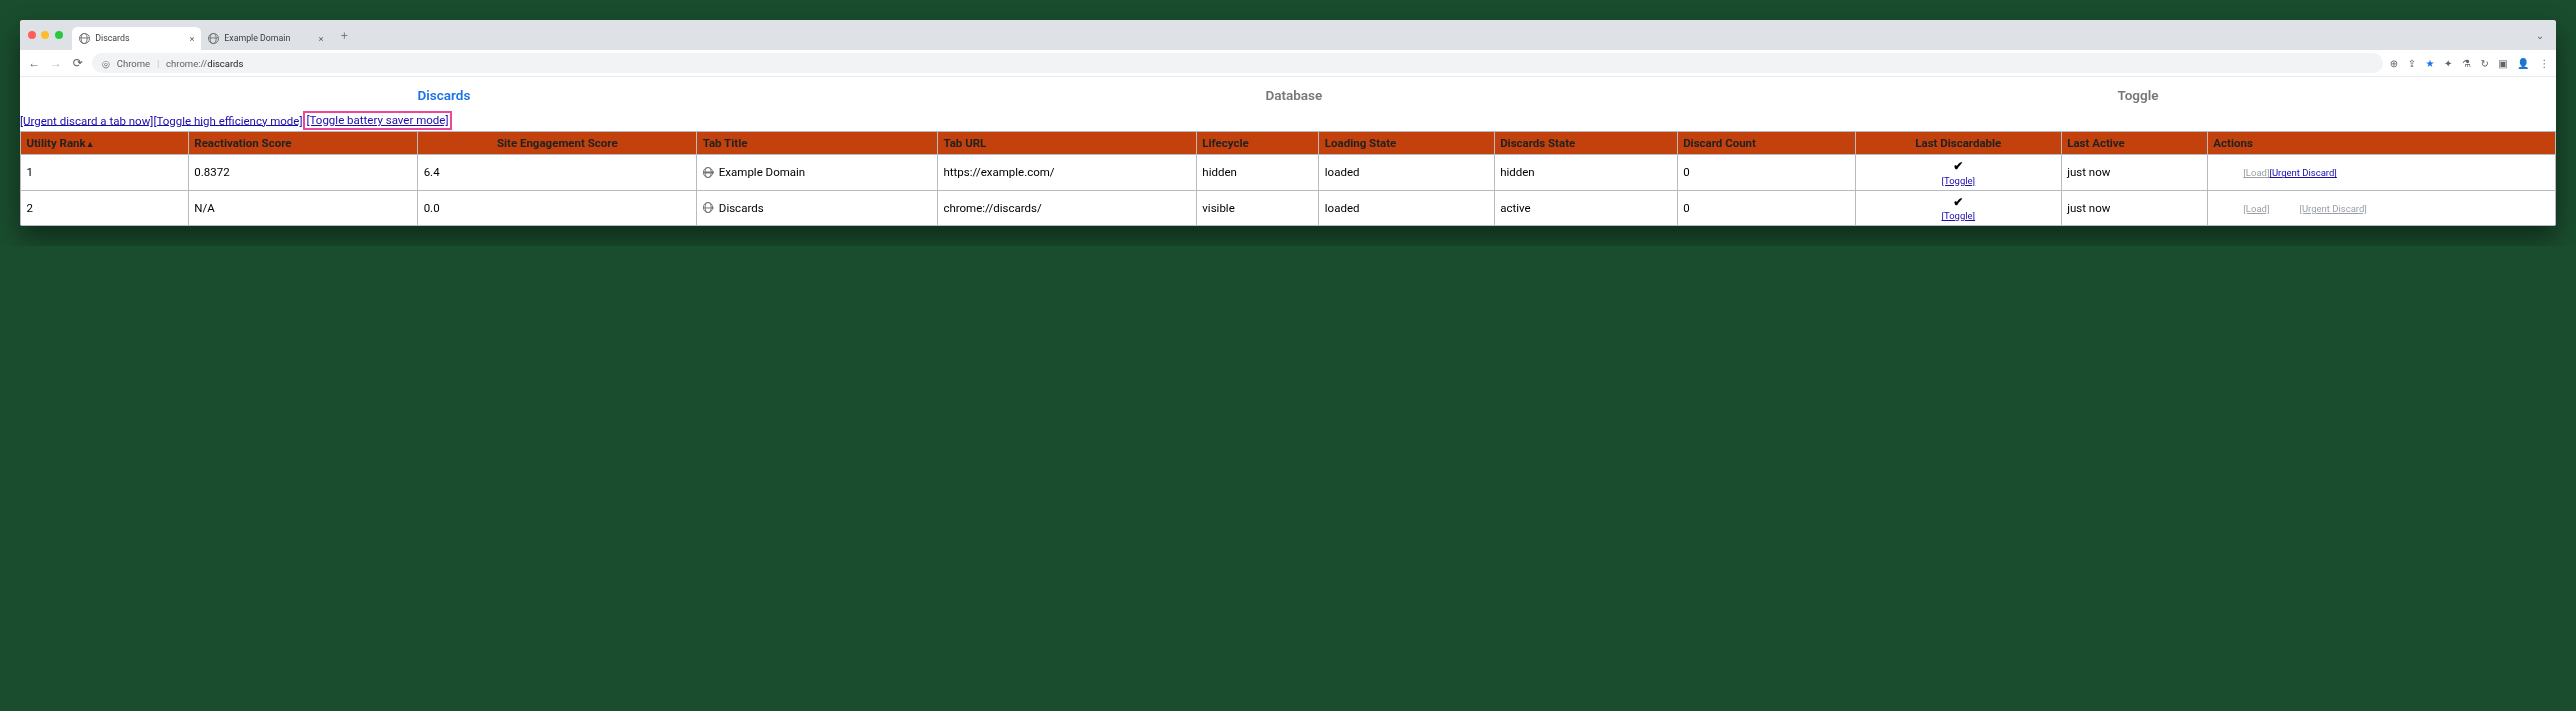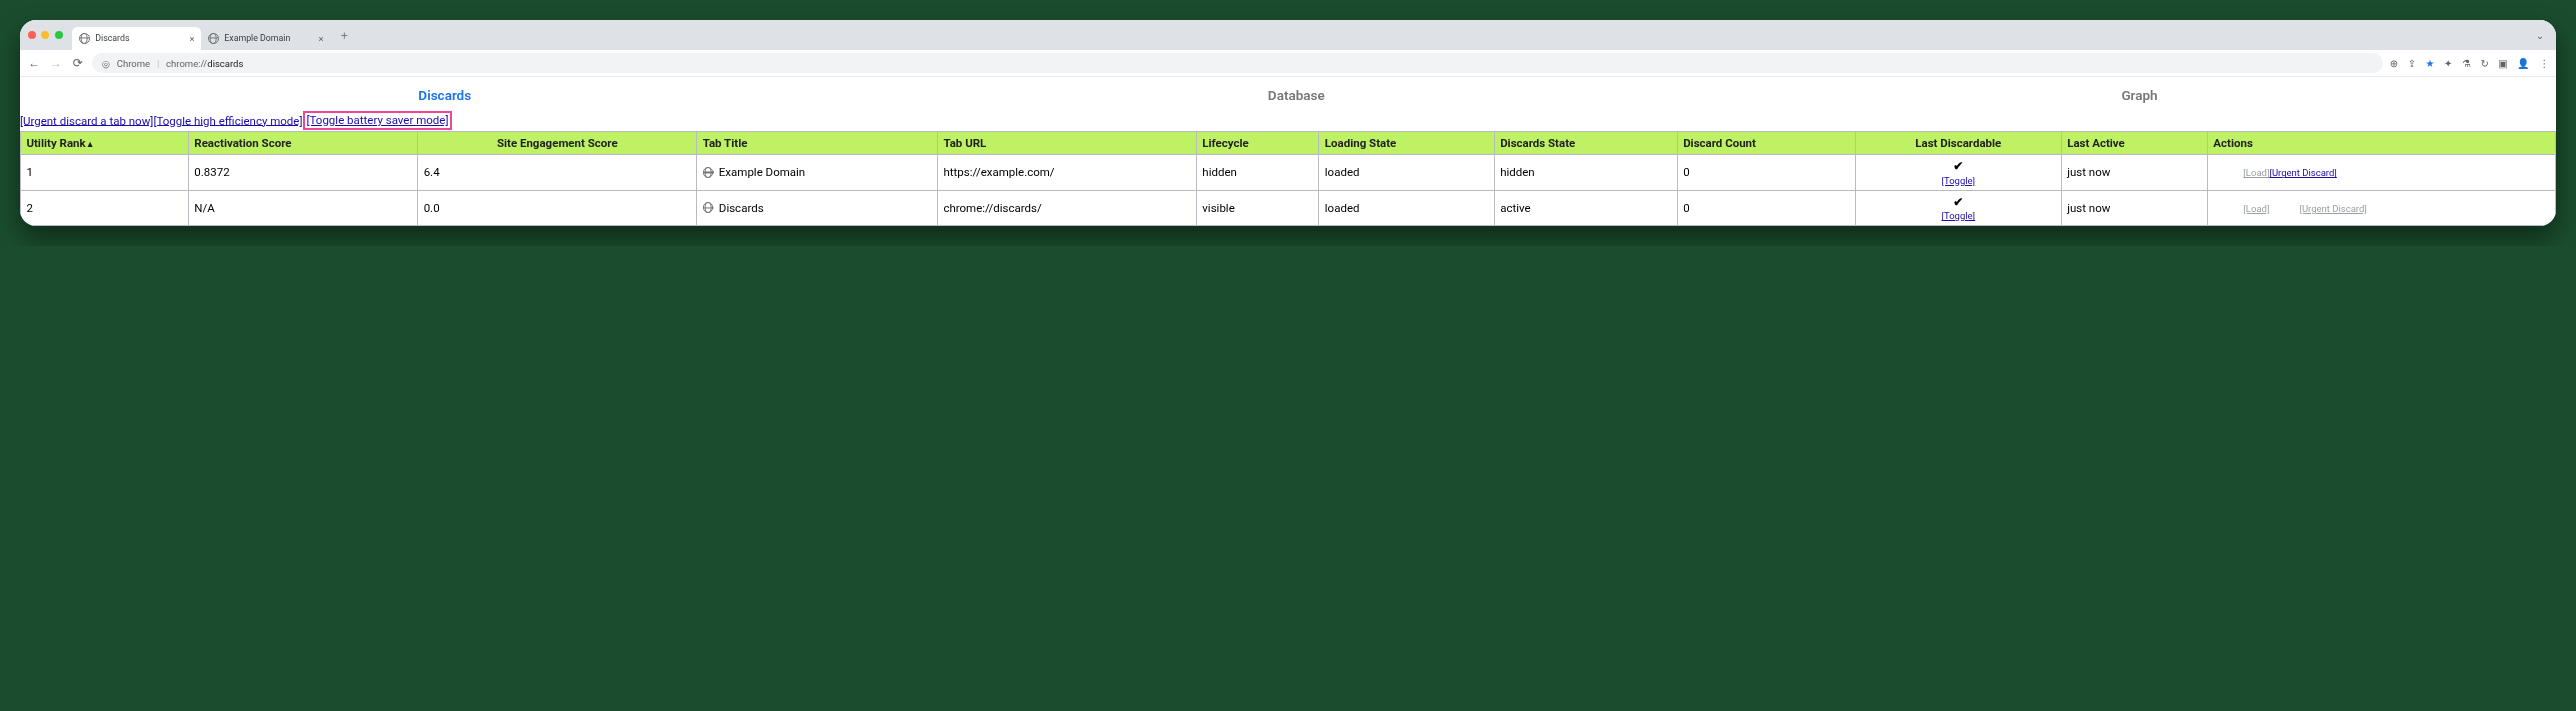--- a/index.html
+++ b/index.html
@@ -3,21 +3,21 @@
 <meta charset="utf-8">
 <style>
   * { box-sizing: border-box; margin: 0; padding: 0; }
   body {
     font-family: -apple-system, BlinkMacSystemFont, "Segoe UI", Roboto, Arial, sans-serif;
     background: #1a4d2e;
     padding: 20px;
   }
   .window {
     background: #fff;
-    border-radius: 16px;
+    border-radius: 3px;
     box-shadow: 0 12px 27px rgba(0,0,0,0.45);
     overflow: hidden;
     width: 100%;
   }
   
   .tab-strip {
     background: #dee1e6;
     display: flex;
     align-items: center;
     height: 30px;
@@ -84,21 +84,21 @@
   .page-tabs .active { color:#1a73e8; }
   
   .action-links { padding:0 0 1.4px 0; font-size:11.5px; }
   .action-links a { color:#1a0dab; }
   .highlight-box {
     border:2px solid #ec4899; display:inline-block; padding:0.7px 2px;
   }
   
   table { width:100%; border-collapse:collapse; font-size:11.5px; }
   th, td { border:0.7px solid #b8bcc2; padding:4px 5.4px; text-align:left; vertical-align:middle; }
-  thead th { background:#bef264; font-weight:700; color:#222; }
+  thead th { background:#c2410c; font-weight:700; color:#222; }
   thead th .sort-arrow { font-size:8.8px; }
   td.center, th.center { text-align:center; }
   td .cell-link { color:#1a0dab; text-decoration:underline; font-size:9.5px; }
   td .cell-link.disabled { color:#9aa0a6; text-decoration:underline;margin-left:30px; }
   .check { font-size:12px; font-weight:700; }
   .tab-title-cell { display:flex; align-items:center; gap:5.4px; }
   .auto-cell { display:flex; flex-direction:column; align-items:center; gap:1.4px; }
 </style>
 </head>
 <body>
@@ -145,21 +145,21 @@
       <span>↻</span>
       <span>▣</span>
       <span>👤</span>
       <span>⋮</span>
     </div>
   </div>
 
   <div class="page-tabs">
     <div class="active">Discards</div>
     <div>Database</div>
-    <div>Graph</div>
+    <div>Toggle</div>
   </div>
 
   <div class="action-links">
     <a href="#">[Urgent discard a tab now]</a><a href="#">[Toggle high efficiency mode]</a><span class="highlight-box"><a href="#">[Toggle battery saver mode]</a></span>
   </div>
 
   <table>
     <thead>
       <tr>
         <th><span>Utility Rank</span><span class="sort-arrow">▲</span></th>

